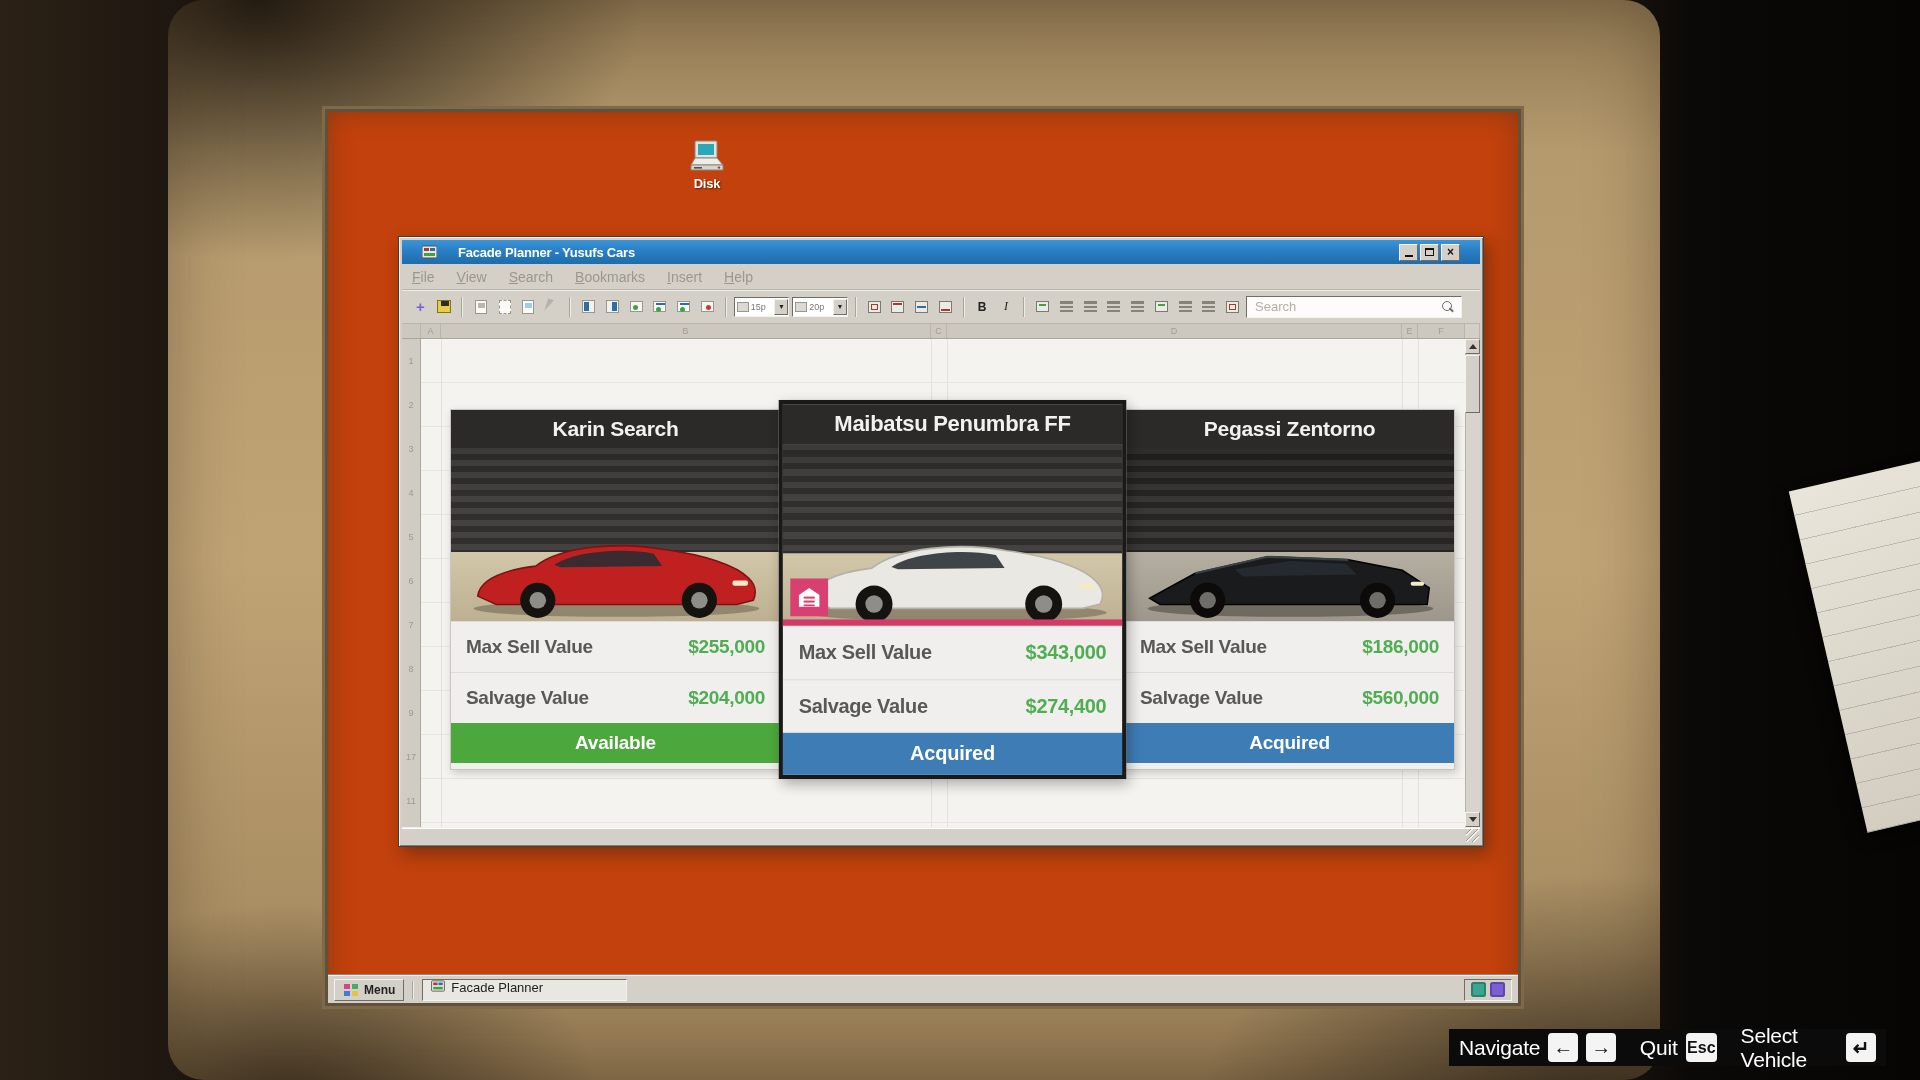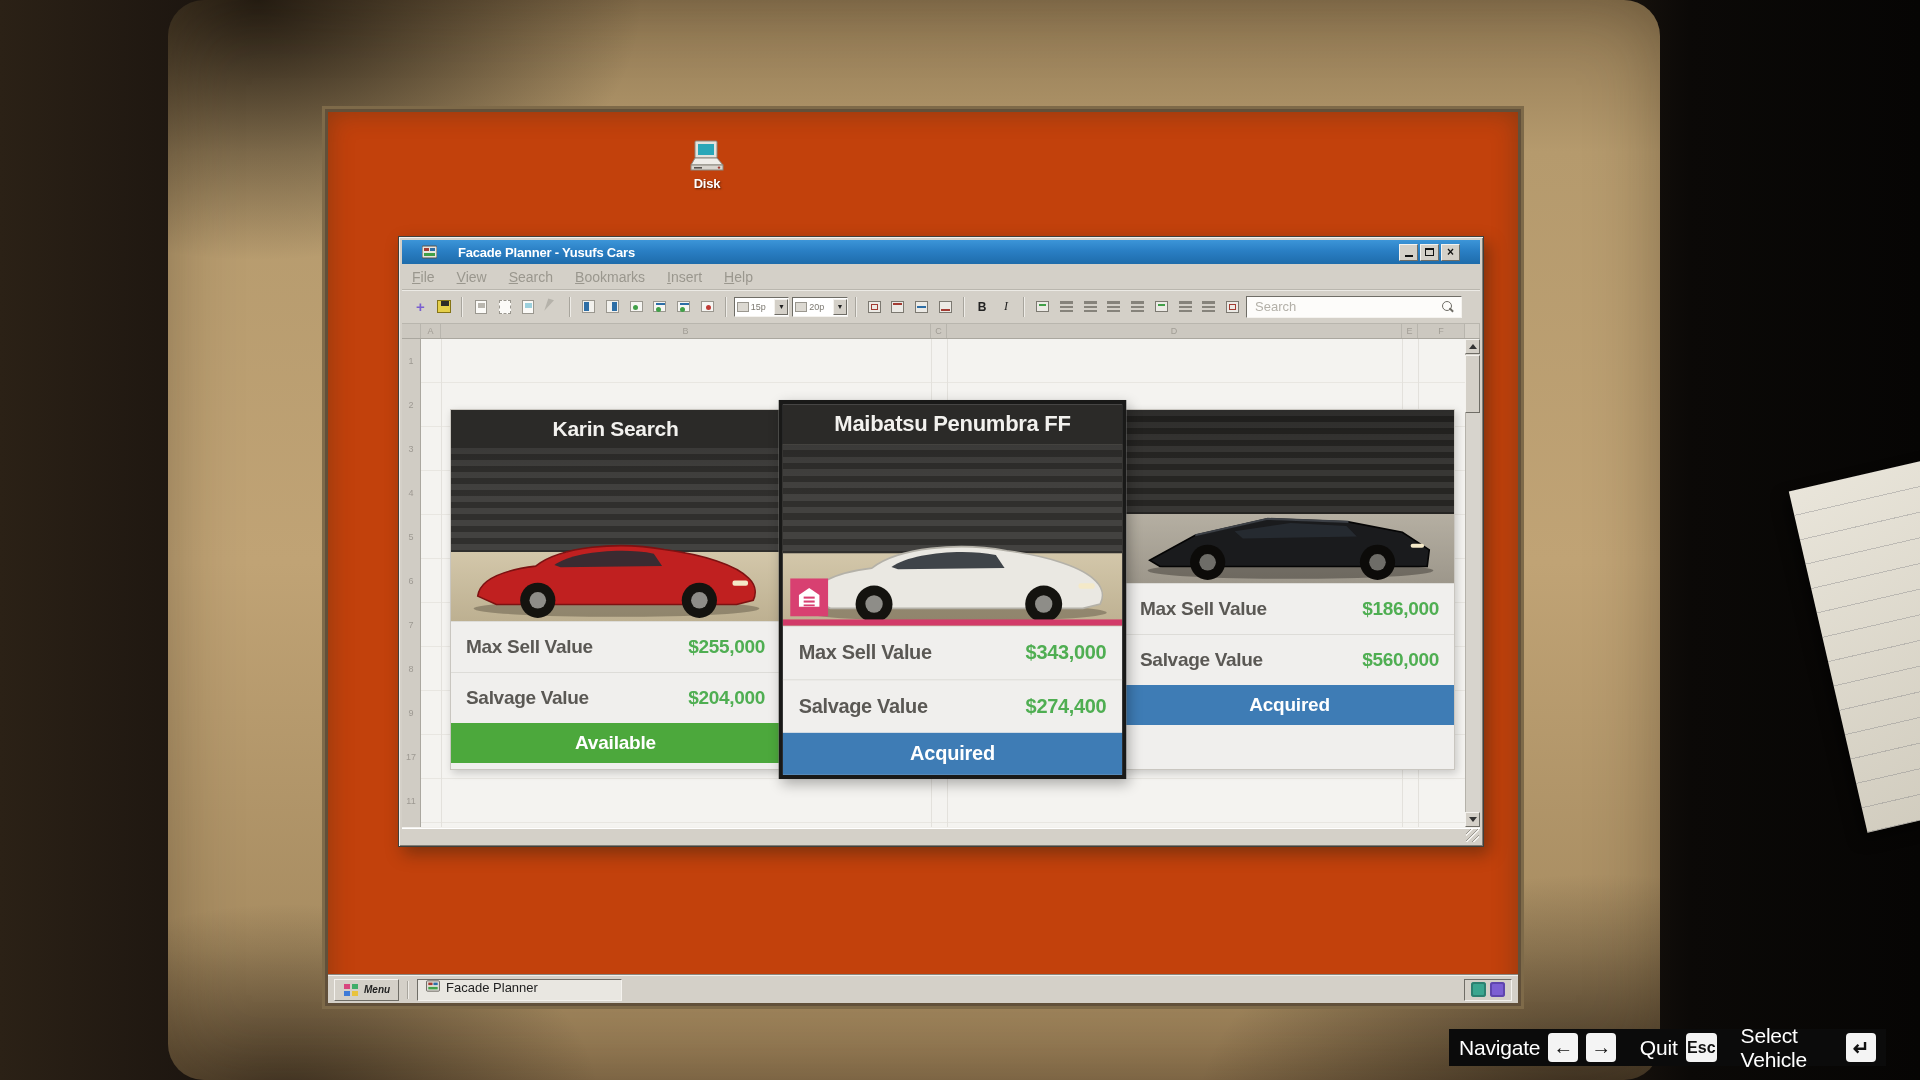--- a/index.html
+++ b/index.html
@@ -168,21 +168,21 @@
   .vval{ font-size:19px; font-weight:bold; color:#4fae52; letter-spacing:-.3px; }
   .status{ height:40px; display:flex; align-items:center; justify-content:center; color:#fff; font-size:19px; font-weight:bold; letter-spacing:-.2px; }
   .st-available{ background:#4ca83c; }
   .st-acquired{ background:#3e7cb5; }
 
   
   .taskbar{ position:absolute; left:0; right:0; bottom:0; height:28px; background:#d4d0c8;
     border-top:1px solid #f2f0ec; box-shadow:0 -1px 0 #8a877f; display:flex; align-items:center; padding:0 6px; }
   .menu-btn{ height:22px; display:flex; align-items:center; gap:5px; padding:0 8px; background:#d4d0c8; cursor:pointer;
     border-top:1px solid #f4f2ee; border-left:1px solid #f4f2ee; border-bottom:1px solid #6f6d66; border-right:1px solid #6f6d66; }
-  .menu-btn span{ font-size:10px; font-weight:bold; color:#222;font-style:italic; }
+  .menu-btn span{ font-size:12px; font-weight:bold; color:#222; }
   .task-sep{ width:2px; height:18px; margin:0 8px; border-left:1px solid #a8a59d; border-right:1px solid #eeece7; }
   .task-btn{ height:22px; width:205px; display:flex; gap:6px; padding:0 8px; background:#e9e7e1; cursor:pointer;
     border-top:1px solid #6f6d66; border-left:1px solid #6f6d66; border-bottom:1px solid #f4f2ee; border-right:1px solid #f4f2ee; }
   .task-btn span{ font-size:13px; color:#222; }
   .tray{ margin-left:auto; height:22px; display:flex; align-items:center; gap:4px; padding:0 6px;
     border-top:1px solid #6f6d66; border-left:1px solid #6f6d66; border-bottom:1px solid #f4f2ee; border-right:1px solid #f4f2ee; }
   .tray-ico{ width:15px; height:15px; border-radius:3px; cursor:pointer; }
   .tray-ico.teal{ background:#3aa68f; box-shadow:inset 0 0 0 2px #2c8070; }
   .tray-ico.purple{ background:#7c5fd3; box-shadow:inset 0 0 0 2px #5f46ad; }
 
@@ -522,20 +522,21 @@
               <span class="vval">$343,000</span>
             </div>
             <div class="vrow">
               <span class="vlabel">Salvage Value</span>
               <span class="vval">$274,400</span>
             </div>
             <div class="status st-acquired">Acquired</div>
           </div>
 
           <div class="card">
+            <div class="card-title">Pegassi Zentorno</div>
             <div class="card-image dark">
               <svg class="car" viewBox="0 0 300 112">
                 <ellipse cx="150" cy="100" rx="138" ry="8" fill="rgba(20,18,14,.35)"></ellipse>
                 <path class="cbody black" d="M14,90 L58,66 L128,50 L206,53 L258,63 L284,80 L282,96 L24,96 Z"></path>
                 <path d="M58,66 L128,50 L206,53" fill="none" stroke="#3c4046" stroke-width="2"></path>
                 <path class="cglass" d="M96,62 L150,54 L204,57 L214,67 L104,69 Z"></path>
                 <rect class="clight" x="266" y="74" width="13" height="4" rx="2"></rect>
                 <circle cx="70" cy="92" r="17" fill="#0c0b09"></circle>
                   <circle cx="70" cy="92" r="8" fill="#6e6d68"></circle>
                 <circle cx="234" cy="92" r="17" fill="#0c0b09"></circle>

